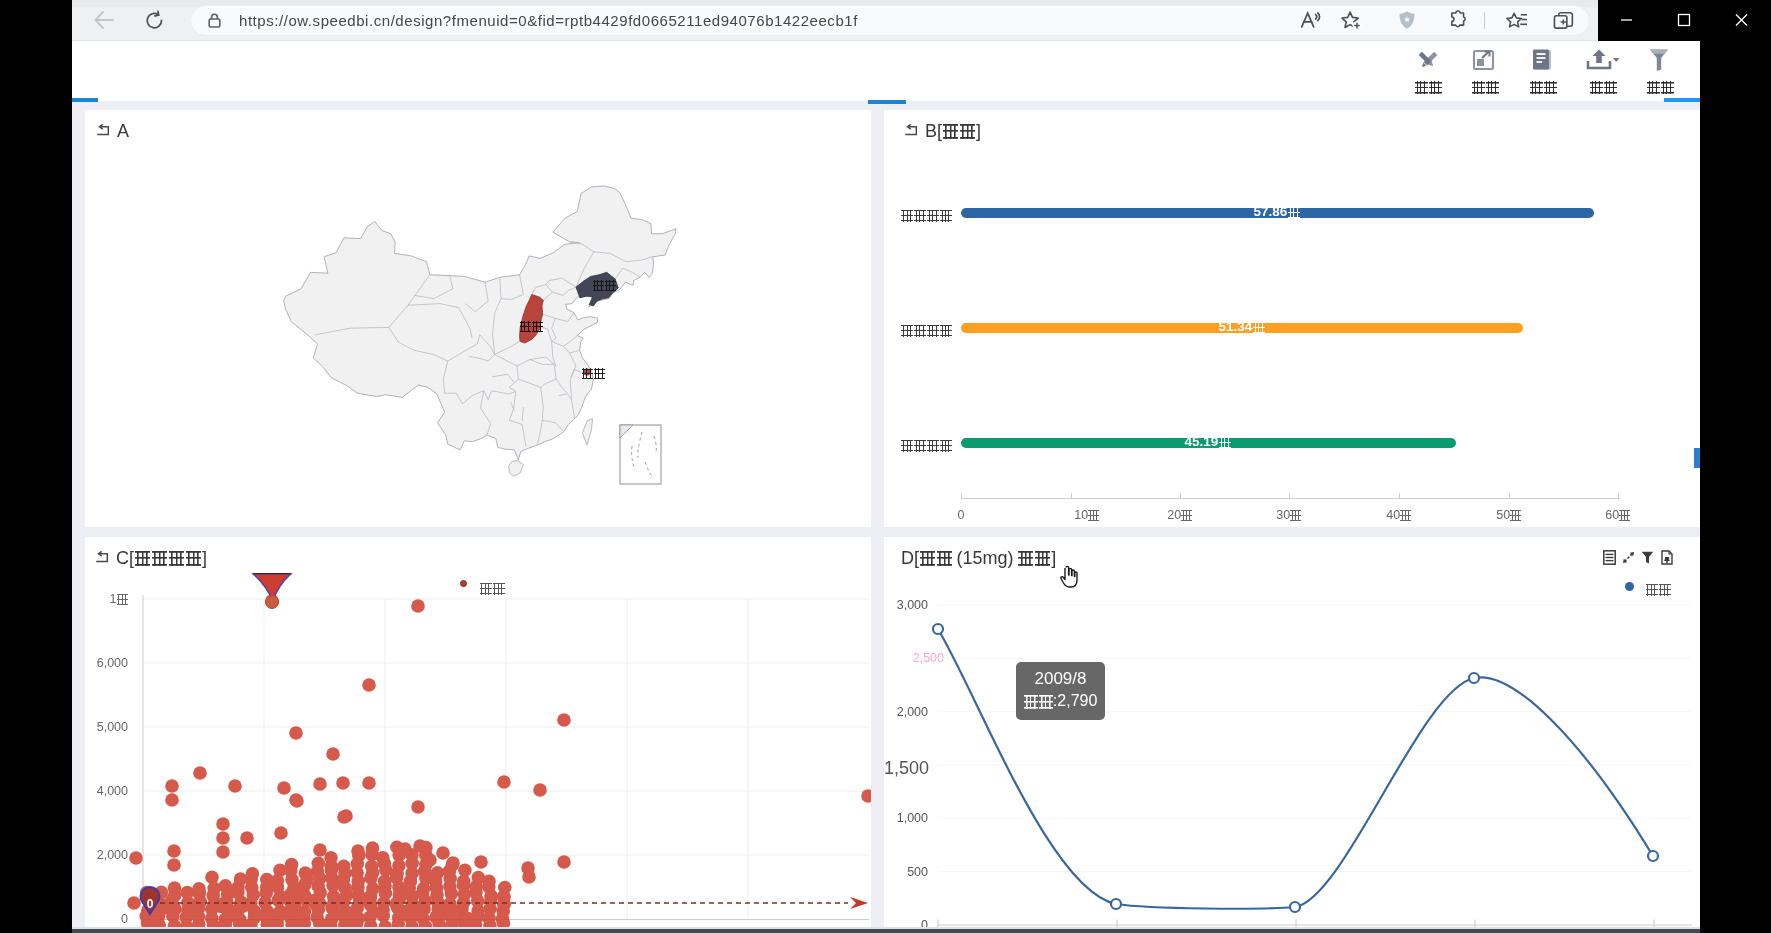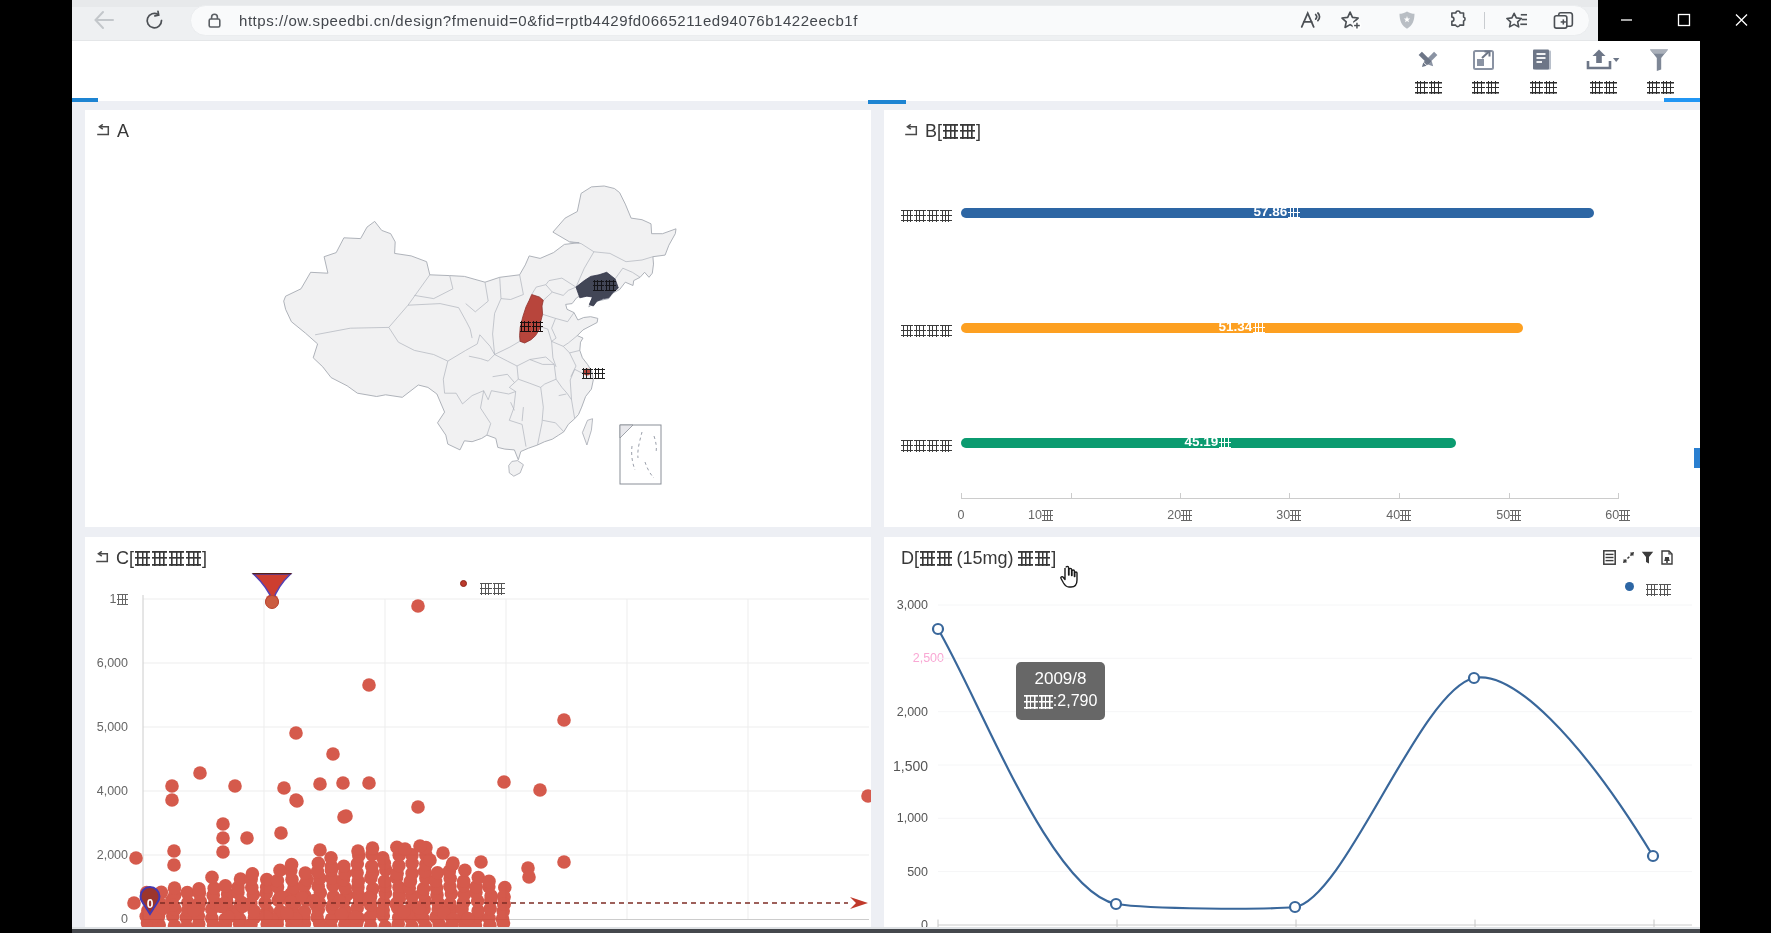--- a/index.html
+++ b/index.html
@@ -216,21 +216,21 @@
 <div class="abs" style="left:318px;top:209px;width:80px;text-align:center;font-size:13.5px;font-weight:bold;color:#fff;white-space:nowrap">51.34<i class="g" style="width:12px;height:12px;color:#fff;margin:0 0.5px 0px 0.5px"></i></div>
 <div class="abs" style="left:77px;top:328px;width:495px;height:10px;border-radius:5px;background:#0b9b70"></div>
 <div class="abs" style="left:284px;top:324px;width:80px;text-align:center;font-size:13.5px;font-weight:bold;color:#fff;white-space:nowrap">45.19<i class="g" style="width:12px;height:12px;color:#fff;margin:0 0.5px 0px 0.5px"></i></div>
 <div class="abs" style="left:15px;top:96px;width:53px;text-align:right;white-space:nowrap"><i class="g" style="width:12px;height:12px;color:#3c3c3c;margin:0 0.4px 0px 0.4px"></i><i class="g" style="width:12px;height:12px;color:#3c3c3c;margin:0 0.4px 0px 0.4px"></i><i class="g" style="width:12px;height:12px;color:#3c3c3c;margin:0 0.4px 0px 0.4px"></i><i class="g" style="width:12px;height:12px;color:#3c3c3c;margin:0 0.4px 0px 0.4px"></i></div>
 <div class="abs" style="left:15px;top:211px;width:53px;text-align:right;white-space:nowrap"><i class="g" style="width:12px;height:12px;color:#3c3c3c;margin:0 0.4px 0px 0.4px"></i><i class="g" style="width:12px;height:12px;color:#3c3c3c;margin:0 0.4px 0px 0.4px"></i><i class="g" style="width:12px;height:12px;color:#3c3c3c;margin:0 0.4px 0px 0.4px"></i><i class="g" style="width:12px;height:12px;color:#3c3c3c;margin:0 0.4px 0px 0.4px"></i></div>
 <div class="abs" style="left:15px;top:326px;width:53px;text-align:right;white-space:nowrap"><i class="g" style="width:12px;height:12px;color:#3c3c3c;margin:0 0.4px 0px 0.4px"></i><i class="g" style="width:12px;height:12px;color:#3c3c3c;margin:0 0.4px 0px 0.4px"></i><i class="g" style="width:12px;height:12px;color:#3c3c3c;margin:0 0.4px 0px 0.4px"></i><i class="g" style="width:12px;height:12px;color:#3c3c3c;margin:0 0.4px 0px 0.4px"></i></div>
 <div class="abs" style="left:77px;top:387.5px;width:658px;height:1px;background:#ccc"></div>
 <div class="abs" style="left:77px;top:383px;width:1px;height:5px;background:#ccc"></div>
 <div class="abs" style="left:52px;top:398px;width:50px;text-align:center;font-size:12.5px;color:#666;white-space:nowrap">0</div>
 <div class="abs" style="left:187px;top:383px;width:1px;height:5px;background:#ccc"></div>
-<div class="abs" style="left:144px;top:398px;width:50px;text-align:left;font-size:12.5px;color:#666;white-space:nowrap">10<i class="g" style="width:11px;height:11px;color:#666;margin:0 0.3px 0px 0.3px"></i></div>
+<div class="abs" style="left:178px;top:398px;width:50px;text-align:center;font-size:12.5px;color:#666;white-space:nowrap">10<i class="g" style="width:11px;height:11px;color:#666;margin:0 0.3px 0px 0.3px"></i></div>
 <div class="abs" style="left:296px;top:383px;width:1px;height:5px;background:#ccc"></div>
 <div class="abs" style="left:271px;top:398px;width:50px;text-align:center;font-size:12.5px;color:#666;white-space:nowrap">20<i class="g" style="width:11px;height:11px;color:#666;margin:0 0.3px 0px 0.3px"></i></div>
 <div class="abs" style="left:405px;top:383px;width:1px;height:5px;background:#ccc"></div>
 <div class="abs" style="left:380px;top:398px;width:50px;text-align:center;font-size:12.5px;color:#666;white-space:nowrap">30<i class="g" style="width:11px;height:11px;color:#666;margin:0 0.3px 0px 0.3px"></i></div>
 <div class="abs" style="left:515px;top:383px;width:1px;height:5px;background:#ccc"></div>
 <div class="abs" style="left:490px;top:398px;width:50px;text-align:center;font-size:12.5px;color:#666;white-space:nowrap">40<i class="g" style="width:11px;height:11px;color:#666;margin:0 0.3px 0px 0.3px"></i></div>
 <div class="abs" style="left:625px;top:383px;width:1px;height:5px;background:#ccc"></div>
 <div class="abs" style="left:600px;top:398px;width:50px;text-align:center;font-size:12.5px;color:#666;white-space:nowrap">50<i class="g" style="width:11px;height:11px;color:#666;margin:0 0.3px 0px 0.3px"></i></div>
 <div class="abs" style="left:734px;top:383px;width:1px;height:5px;background:#ccc"></div>
 <div class="abs" style="left:709px;top:398px;width:50px;text-align:center;font-size:12.5px;color:#666;white-space:nowrap">60<i class="g" style="width:11px;height:11px;color:#666;margin:0 0.3px 0px 0.3px"></i></div>
@@ -602,21 +602,21 @@
         <path d="M1 1 H8 L11 4 V14 H1 Z" fill="none" stroke="#3c3c3c" stroke-width="1.4"></path>
         <path d="M8 1 L8 4 L11 4" fill="none" stroke="#3c3c3c" stroke-width="1.2"></path>
         <path d="M4 7 C4 9.5 3.4 10.6 3 11 H9 C8.6 10.6 8 9.5 8 7 Z" fill="#3c3c3c"></path>
         <rect x="5.2" y="11" width="1.6" height="2" fill="#3c3c3c"></rect>
       </svg></div>
 <div class="abs" style="left:741px;top:45px;width:9px;height:9px;border-radius:50%;background:#2d66a4"></div>
 <div class="abs" style="left:761px;top:43px"><i class="g" style="width:12px;height:12px;color:#555;margin:0 0.5px 0px 0.5px"></i><i class="g" style="width:12px;height:12px;color:#555;margin:0 0.5px 0px 0.5px"></i></div>
 <div class="abs" style="left:0px;top:61px;width:44px;text-align:right;font-size:12.5px;color:#555">3,000</div>
 <div class="abs" style="left:16px;top:114px;width:44px;text-align:right;font-size:12.5px;color:#f9a8d4">2,500</div>
 <div class="abs" style="left:0px;top:168px;width:44px;text-align:right;font-size:12.5px;color:#555">2,000</div>
-<div class="abs" style="left:0px;top:221px;width:44px;text-align:right;font-size:14px;color:#555">1,500</div>
+<div class="abs" style="left:0px;top:221px;width:44px;text-align:right;font-size:18px;color:#555">1,500</div>
 <div class="abs" style="left:0px;top:274px;width:44px;text-align:right;font-size:12.5px;color:#555">1,000</div>
 <div class="abs" style="left:0px;top:328px;width:44px;text-align:right;font-size:12.5px;color:#555">500</div>
 <div class="abs" style="left:0px;top:381px;width:44px;text-align:right;font-size:12.5px;color:#555">0</div>
 <svg class="abs" width="816" height="396" viewBox="884 537 816 396" style="left:0;top:0">
 <g stroke="#f5f6f7" stroke-width="1">
 <line x1="938" y1="605.0" x2="1692" y2="605.0"></line>
         <line x1="938" y1="658.3" x2="1692" y2="658.3"></line>
         <line x1="938" y1="711.7" x2="1692" y2="711.7"></line>
         <line x1="938" y1="765.0" x2="1692" y2="765.0"></line>
         <line x1="938" y1="818.3" x2="1692" y2="818.3"></line>

